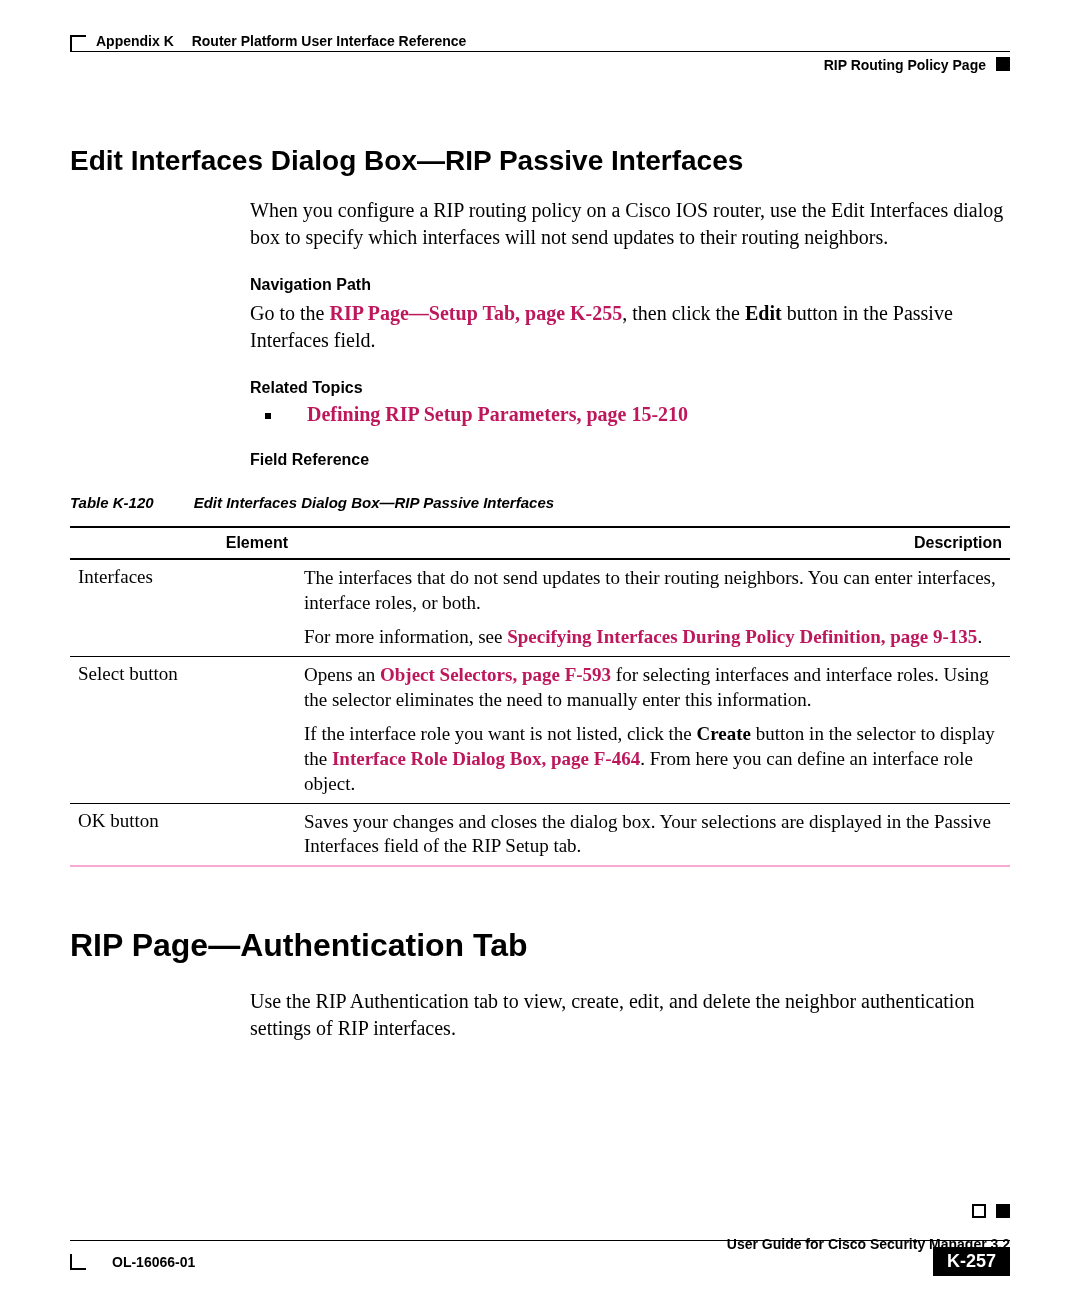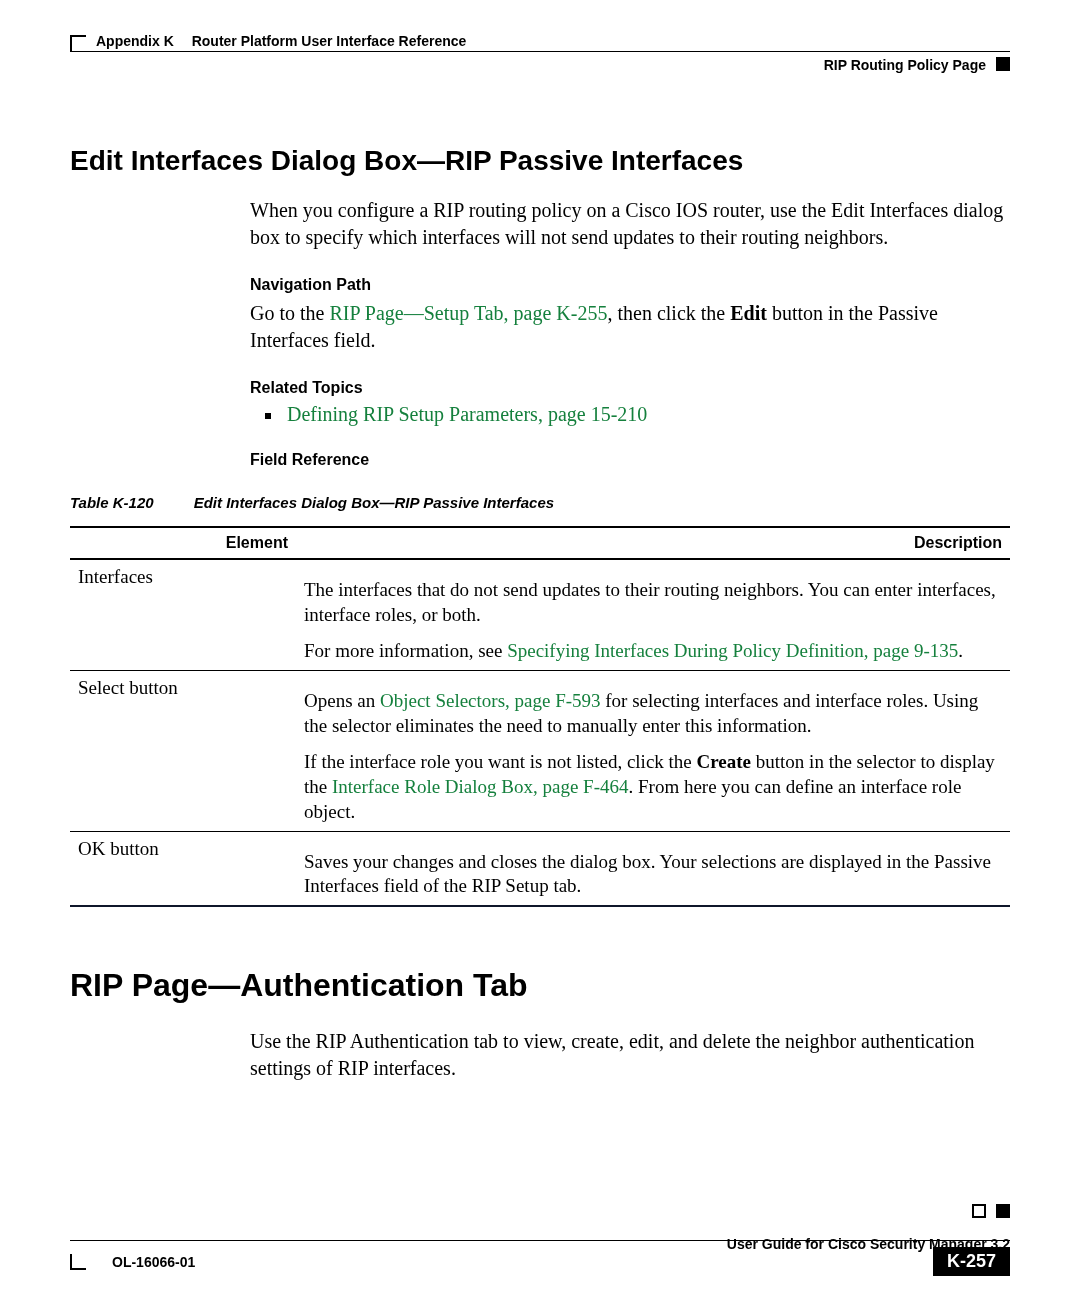--- a/index.html
+++ b/index.html
@@ -81,26 +81,27 @@
     line-height: 1.35;
     margin: 0 0 20px 0;
     margin-left: 180px;
   }
   .subhead {
     font-family: Arial, Helvetica, sans-serif;
     font-weight: bold;
     font-size: 16px;
     margin: 25px 0 6px 180px;
   }
-  .link { color: #15803d; }
+  .link { color: #be185d; font-weight: bold; }
   .bullet-row {
     display: flex;
     align-items: flex-start;
     margin-left: 195px;
     font-size: 20px;
+    gap: 20px;
   }
   .bullet-dot {
     width: 6px; height: 6px; background: #000; border-radius: 0;
     margin-top: 10px; margin-right: 16px; flex-shrink:0;
   }
   .table-caption {
     font-family: Arial, Helvetica, sans-serif;
     font-weight: bold;
     font-style: italic;
     font-size: 15px;
@@ -119,23 +120,23 @@
     text-align: right;
     border-top: 2px solid #000;
     border-bottom: 2px solid #000;
     padding: 6px 8px;
   }
   table.ref td {
     vertical-align: top;
     padding: 6px 8px;
     border-bottom: 1px solid #000;
   }
-  table.ref tr.last td { border-bottom: 2px solid #0f172a; }
+  table.ref tr.last td { border-bottom: 2px solid #f9a8d4; }
   .col-elem { width: 210px; }
-  .cell-para { margin: 12px 0 10px 0; line-height:1.3;}
+  .cell-para { margin: 0 0 10px 0; line-height:1.3;}
   .cell-para:last-child { margin-bottom: 0;}
   .bold { font-weight: bold; }
   .footer {
     position: absolute;
     bottom: 35px;
     left: 70px;
     right: 70px;
   }
   .footer-rule {
     border-top: 1px solid #000;

